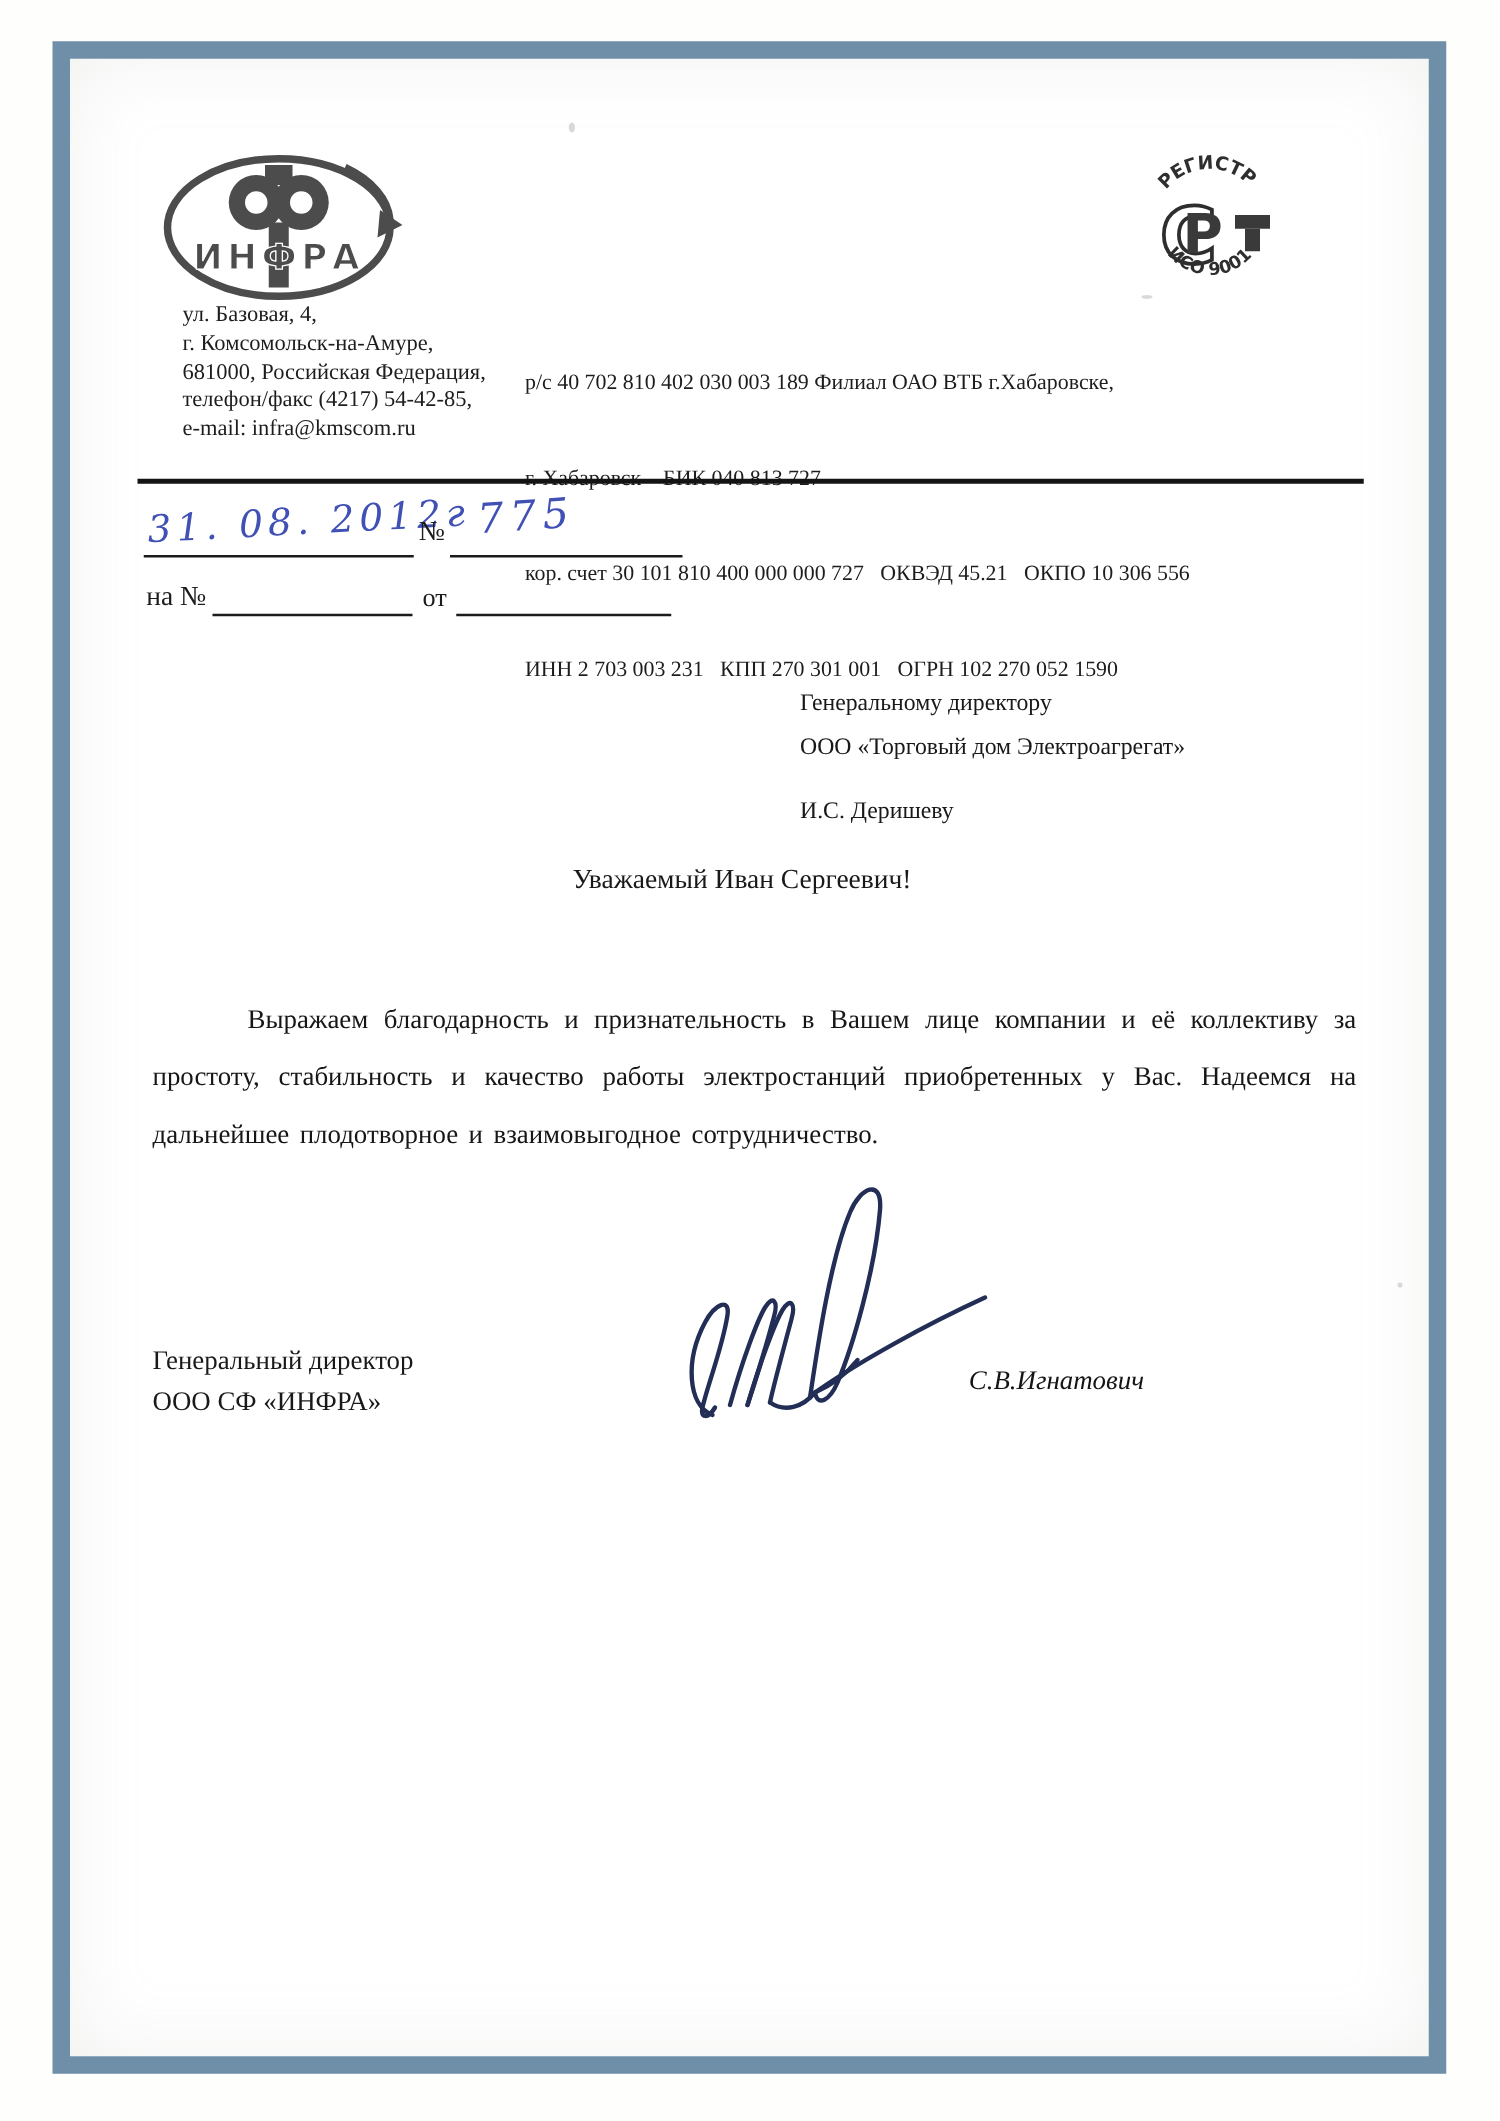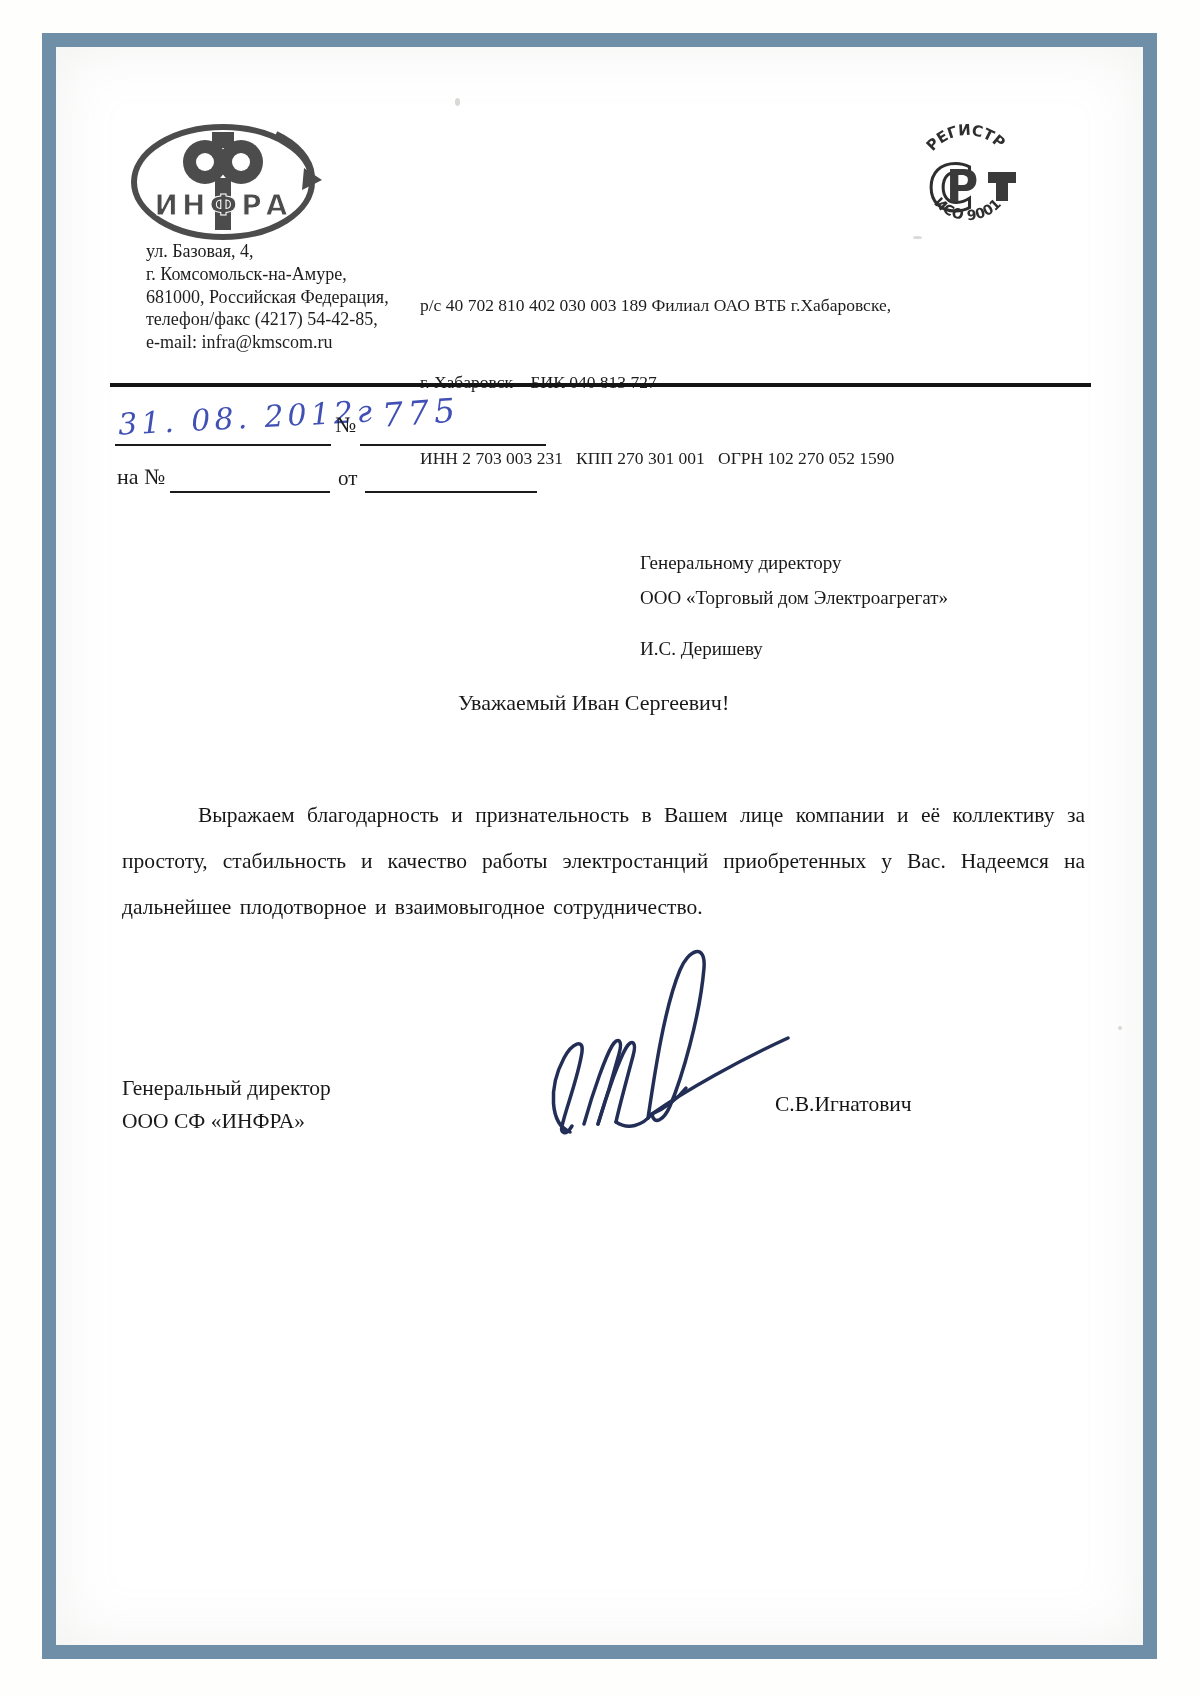--- a/index.html
+++ b/index.html
@@ -44,21 +44,21 @@
   .addressee { left:640px; top:498px; font-size:19px; line-height:35px; color:#191919;margin-top:47px; }
   .addressee .gap { height:16px; }
 
   .salutation { left:458px; top:690px; font-size:22px; color:#191919; }
 
   .body-par { left:122px; top:792px; width:963px; font-size:21.5px; line-height:46px;
               text-align:justify; text-indent:76px; word-spacing:3px; color:#161616; }
 
   
   .sig-title { left:122px; top:1072px; font-size:21.5px; line-height:33px; color:#191919; }
-  .sig-name  { left:775px; top:1092px; font-size:21.5px; color:#141414; }
+  .sig-name  { left:775px; top:1092px; font-size:21.5px; color:#141414;font-style:italic; }
   .sig-svg   { left:540px; top:928px; }
 
   
   .speck { position:absolute; background:#b9b9b4; border-radius:50%; opacity:.55; }
 </style>
 </head>
 <body>
 
 <div class="scan-page">
   <div class="frame"></div>
@@ -102,20 +102,21 @@
     <div>ул. Базовая, 4,</div>
     <div>г. Комсомольск-на-Амуре,</div>
     <div>681000, Российская Федерация,</div>
     <div>телефон/факс (4217) 54-42-85,</div>
     <div>e-mail: infra@kmscom.ru</div>
   </div>
 
   <div class="abs bank">
     <div>р/с 40 702 810 402 030 003 189 Филиал ОАО ВТБ г.Хабаровске,</div>
     <div>г. Хабаровск    БИК 040 813 727</div>
+    <div>кор. счет 30 101 810 400 000 000 727   ОКВЭД 45.21   ОКПО 10 306 556</div>
     <div>ИНН 2 703 003 231   КПП 270 301 001   ОГРН 102 270 052 1590</div>
   </div>
 
   <div class="abs rule"></div>
 
   <div class="abs hand hand-date">31. 08. 2012г</div>
   <div class="abs no-sign">№</div>
   <div class="abs hand hand-num">775</div>
   <div class="abs uline ul-date"></div>
   <div class="abs uline ul-num"></div>

